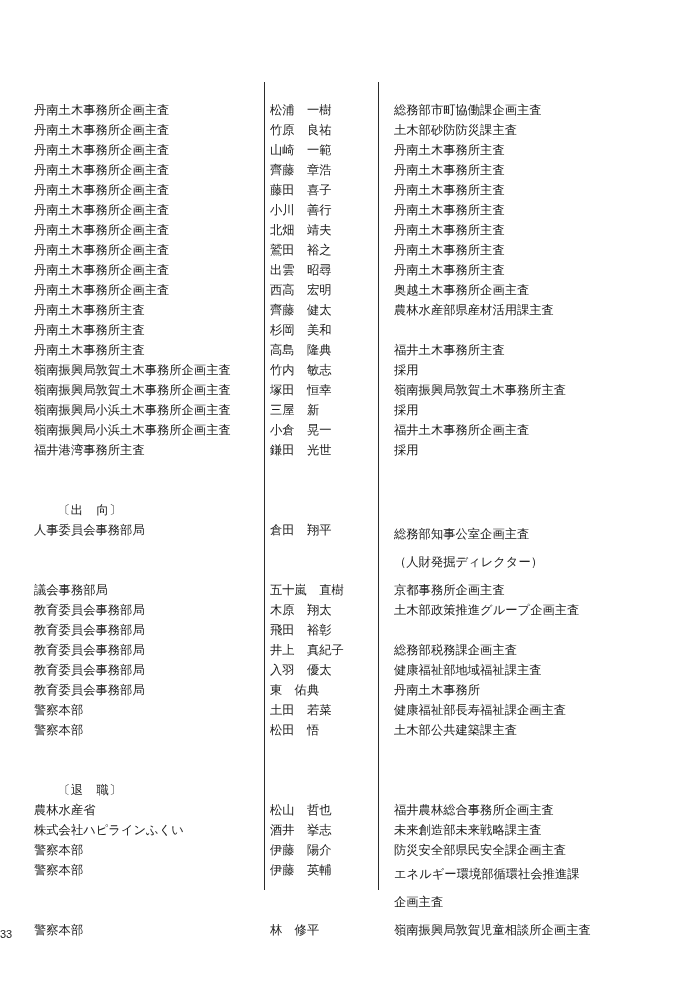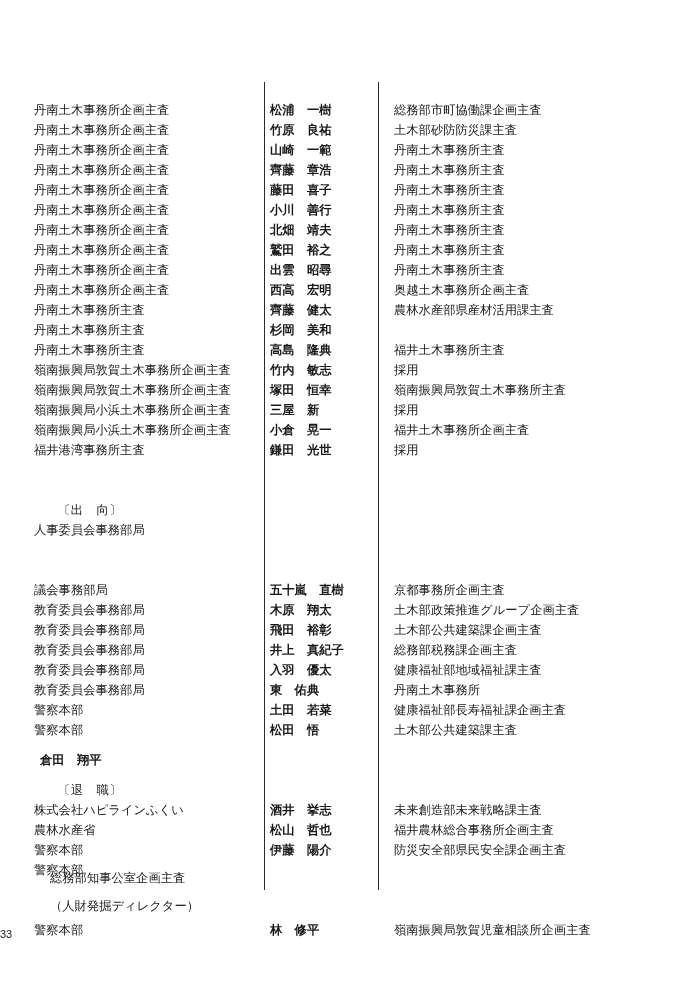--- a/index.html
+++ b/index.html
@@ -46,40 +46,39 @@
   }
   .vrule.col1 { left: 264px; }
   .vrule.col2 { left: 378px; }
 
   .row {
     display: flex;
     align-items: flex-start;
     height: 20px;
     line-height: 20px;
   }
-  .row.tall { height: 40px; flex-direction: column; }
+  .row.tall { height: 40px; }
   .row.spacer { height: 20px; }
   .row.spacer-lg { height: 40px; }
 
   .c-from {
     width: 230px;
     padding-left: 0px;
     flex: 0 0 230px;
     font-size: 12.3px;
     white-space: nowrap;
     overflow: hidden;
   }
   .c-name {
     width: 114px;
     flex: 0 0 114px;
     padding-left: 6px;
     box-sizing: border-box;
     font-size: 12.3px;
     white-space: nowrap;
-    font-weight: bold;
   }
   .c-to {
     flex: 1 1 auto;
     padding-left: 16px;
     box-sizing: border-box;
     font-size: 12.3px;
     white-space: pre-line;
   }
   .c-to.two-line { line-height: 28px; }
 
@@ -214,21 +213,20 @@
           <div class="c-to">京都事務所企画主査</div>
         </div>
         <div class="row">
           <div class="c-from">教育委員会事務部局</div>
           <div class="c-name">木原　翔太</div>
           <div class="c-to">土木部政策推進グループ企画主査</div>
         </div>
         <div class="row">
           <div class="c-from">教育委員会事務部局</div>
           <div class="c-name">飛田　裕彰</div>
-          <div class="c-to">土木部公共建築課企画主査</div>
         </div>
         <div class="row">
           <div class="c-from">教育委員会事務部局</div>
           <div class="c-name">井上　真紀子</div>
           <div class="c-to">総務部税務課企画主査</div>
         </div>
         <div class="row">
           <div class="c-from">教育委員会事務部局</div>
           <div class="c-name">入羽　優太</div>
           <div class="c-to">健康福祉部地域福祉課主査</div>
@@ -243,31 +241,31 @@
           <div class="c-name">土田　若菜</div>
           <div class="c-to">健康福祉部長寿福祉課企画主査</div>
         </div>
         <div class="row">
           <div class="c-from">警察本部</div>
           <div class="c-name">松田　悟</div>
           <div class="c-to">土木部公共建築課主査</div>
         </div>
         <div class="row spacer-lg"></div>
         <div class="section-label">〔退　職〕</div>
+        <div class="row">
+          <div class="c-from">農林水産省</div>
+          <div class="c-name">松山　哲也</div>
+          <div class="c-to">福井農林総合事務所企画主査</div>
+        </div>
         <div class="row">
           <div class="c-from">株式会社ハピラインふくい</div>
           <div class="c-name">酒井　挙志</div>
           <div class="c-to">未来創造部未来戦略課主査</div>
         </div>
         <div class="row">
-          <div class="c-from">農林水産省</div>
-          <div class="c-name">松山　哲也</div>
-          <div class="c-to">福井農林総合事務所企画主査</div>
-        </div>
-        <div class="row">
           <div class="c-from">警察本部</div>
           <div class="c-name">伊藤　陽介</div>
           <div class="c-to">防災安全部県民安全課企画主査</div>
         </div>
         <div class="row tall">
           <div class="c-from">警察本部</div>
           <div class="c-name">伊藤　英輔</div>
           <div class="c-to two-line">エネルギー環境部循環社会推進課
 企画主査</div>
         </div>

